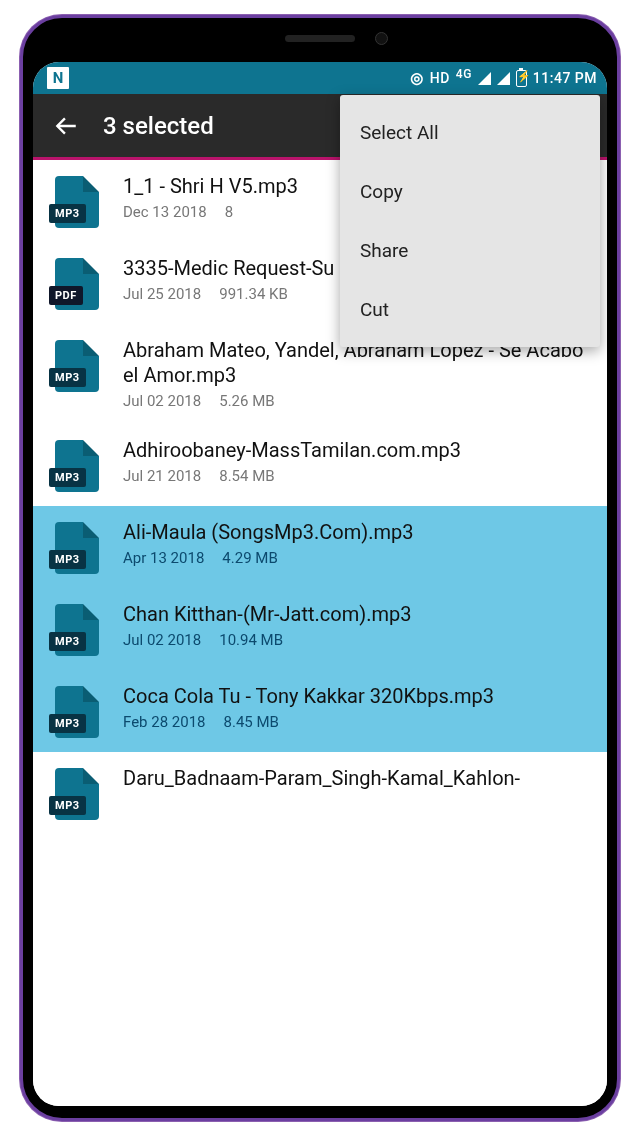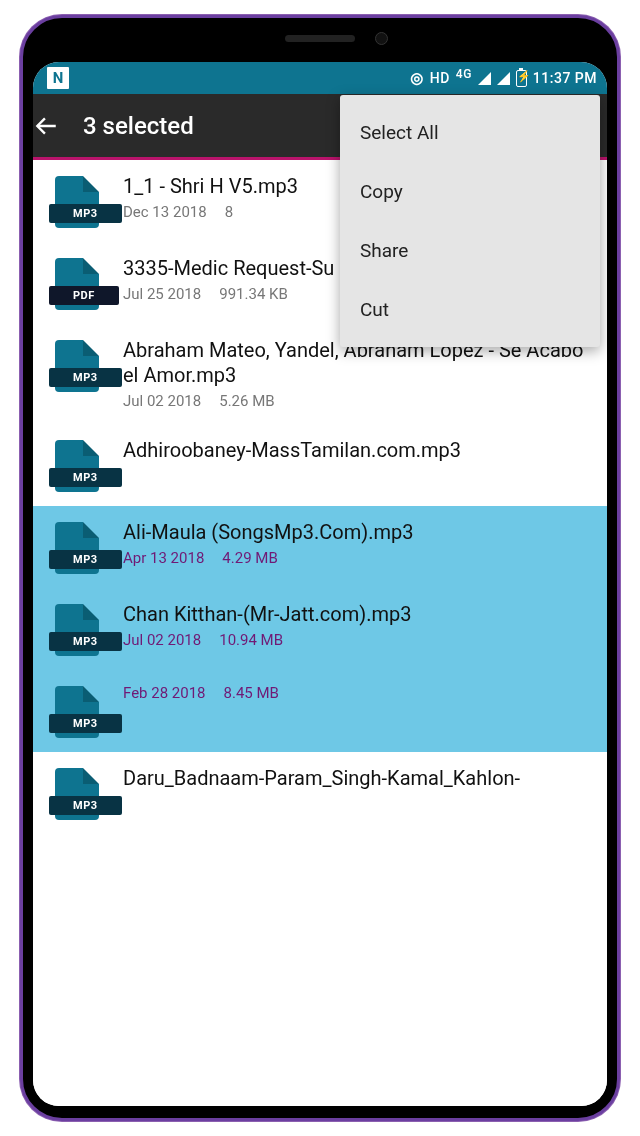--- a/index.html
+++ b/index.html
@@ -87,21 +87,21 @@
   .batt { width: 11px; height: 17px; border: 1.5px solid #fff; border-radius: 2px; position: relative; }
   .batt::before { content: ""; position: absolute; top: -3px; left: 2.5px; width: 4px; height: 2px; background: #fff; }
   .batt::after { content: "⚡"; position: absolute; top: -1px; left: 1px; font-size: 11px; color: #fff; }
   .hotspot-ic { font-size: 15px; font-weight: 700; }
 
   .app-bar {
     height: 66px;
     background: #2a2a2a;
     display: flex;
     align-items: center;
-    padding: 0 0;
+    padding: 0 20px;
     gap: 24px;
     border-bottom: 3px solid #b9136b;
   }
   .back-arrow { color: #fff; }
   .app-title { color: #fff; font-size: 24px; font-weight: 500; }
 
   .file-list { flex: 1; overflow: hidden; background: #fff; }
 
   .file-row {
     display: flex;
@@ -118,30 +118,30 @@
   .file-row.selected .doc-shape::before { background: #6ec8e6; }
 
   .ext-badge {
     position: absolute;
     bottom: 5px;
     left: 0;
     background: #083344;
     color: #fff;
     font-size: 11px;
     font-weight: 700;
-    padding: 3px 24px;
+    padding: 3px 6px;
     border-radius: 2px;
     letter-spacing: 0.5px;
   }
   .ext-badge.pdf { background: #0f172a; }
 
   .file-info { flex: 1; min-width: 0; }
   .file-name { font-size: 20px; color: #111; line-height: 1.25; margin-bottom: 4px; word-wrap: break-word; }
   .file-meta { font-size: 15px; color: #777; display: flex; gap: 18px; }
-  .file-row.selected .file-meta { color: #701a75; text-align: right; }
+  .file-row.selected .file-meta { color: #0c4a6e; text-align: right; }
 
   .popup {
     position: absolute;
     top: 33px;
     right: 7px;
     width: 260px;
     background: #e5e5e5;
     border-radius: 3px;
     box-shadow: 0 4px 14px rgba(0,0,0,0.35);
     z-index: 50;
@@ -164,21 +164,21 @@
 
     <div class="status-bar">
       <div class="nav-n">N</div>
       <div class="status-right">
         <span class="hotspot-ic">◎</span>
         <span>HD</span>
         <span style="font-size:12px;position:relative;top:-4px;">4G</span>
         <div class="sig-tri"></div>
         <div class="sig-tri"></div>
         <div class="batt"></div>
-        <span>11:37 PM</span>
+        <span>11:47 PM</span>
       </div>
     </div>
 
     <div class="app-bar">
       <svg class="back-arrow" width="26" height="26" viewBox="0 0 24 24" fill="none" stroke="white" stroke-width="2.2">
         <line x1="21" y1="12" x2="4" y2="12"></line>
         <polyline points="11 5 4 12 11 19"></polyline>
       </svg>
       <div class="app-title">3 selected</div>
     </div>
@@ -223,20 +223,24 @@
             </div>
           </div>
         </div>
         <div class="file-row">
           <div class="file-icon">
             <div class="doc-shape"></div>
             <div class="ext-badge ">MP3</div>
           </div>
           <div class="file-info">
             <div class="file-name">Adhiroobaney-MassTamilan.com.mp3</div>
+            <div class="file-meta">
+              <span>Jul 21 2018</span>
+              <span>8.54 MB</span>
+            </div>
           </div>
         </div>
         <div class="file-row selected">
           <div class="file-icon">
             <div class="doc-shape"></div>
             <div class="ext-badge ">MP3</div>
           </div>
           <div class="file-info">
             <div class="file-name">Ali-Maula (SongsMp3.Com).mp3</div>
             <div class="file-meta">
@@ -257,20 +261,21 @@
               <span>10.94 MB</span>
             </div>
           </div>
         </div>
         <div class="file-row selected">
           <div class="file-icon">
             <div class="doc-shape"></div>
             <div class="ext-badge ">MP3</div>
           </div>
           <div class="file-info">
+            <div class="file-name">Coca Cola Tu - Tony Kakkar 320Kbps.mp3</div>
             <div class="file-meta">
               <span>Feb 28 2018</span>
               <span>8.45 MB</span>
             </div>
           </div>
         </div>
         <div class="file-row">
           <div class="file-icon">
             <div class="doc-shape"></div>
             <div class="ext-badge ">MP3</div>

